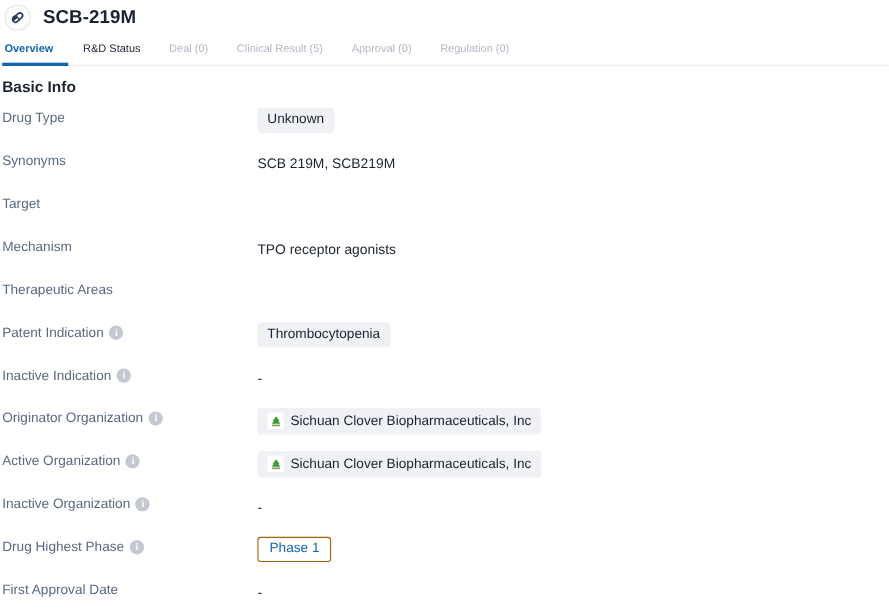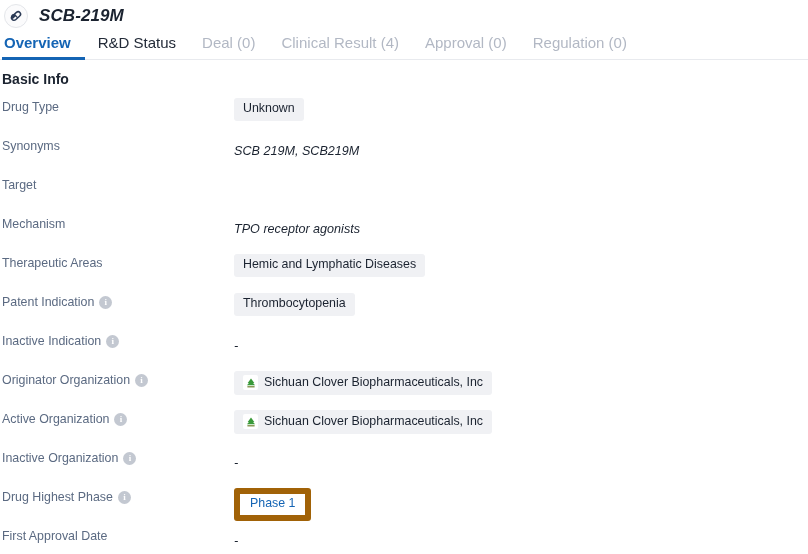--- a/index.html
+++ b/index.html
@@ -27,35 +27,34 @@
     display: flex; align-items: center; justify-content: center;
     flex: 0 0 auto;
   }
   .drug-avatar svg { display: block; }
   .drug-title {
     font-size: 17px;
     font-weight: bold;
     color: #1b2330;
     letter-spacing: .1px;
     white-space: nowrap;
-    font-style: italic;
   }
 
   
   .tabbar {
     position: relative;
     display: flex;
     align-items: flex-end;
     gap: 0;
     height: 28px;
     border-bottom: 1px solid #e8eaee;
     padding-left: 2px;
   }
   .tab {
-    font-size: 15px;
+    font-size: 10px;
     line-height: 1;
     padding: 0 13px 9px 13px;
     white-space: nowrap;
     position: relative;
     color: #232b38;
     text-align: center;
   }
   .tab:first-child { padding-left: 2px; padding-right: 14px; }
   .tab.disabled { color: #b2b8c4; }
   .tab.active {
@@ -94,28 +93,28 @@
     display: flex;
     align-items: center;
     gap: 5px;
     white-space: nowrap;
   }
   .info-value {
     flex: 1 1 auto;
     font-size: 12.6px;
     color: #1b2330;
     display: flex;
-    align-items: flex-end;
+    align-items: center;
     flex-wrap: wrap;
     gap: 6px;
     min-height: 22px;
     padding-top: 1px;
     padding-left: 28px;
   }
-  .info-value.plain { padding-top: 3px; font-style: italic; }
+  .info-value.plain { padding-top: 3px; }
 
   .info-icon {
     width: 13px; height: 13px;
     border-radius: 50%;
     background: #c3c8d1;
     color: #ffffff;
     font-size: 9px;
     font-weight: bold;
     font-family: "Liberation Serif", serif;
     display: inline-flex;
@@ -142,21 +141,21 @@
     background: #ffffff;
     border-radius: 2px;
     display: inline-flex;
     align-items: center;
     justify-content: center;
     flex: 0 0 auto;
   }
   .chip .org-logo svg { display: block; }
 
   .badge-outline {
-    border: 6px solid #a16207;
+    border: 1px solid #a16207;
     color: #1464b4;
     background: #ffffff;
     border-radius: 3px;
     padding: 3px 10px 4px 10px;
     font-size: 12.4px;
     line-height: 1.1;
     display: inline-flex;
     align-items: center;
     white-space: nowrap;
   }
@@ -176,21 +175,21 @@
       </g>
     </svg>
   </div>
   <div class="drug-title">SCB-219M</div>
 </div>
 
 <div class="tabbar">
   <div class="tab active">Overview</div>
   <div class="tab">R&amp;D Status</div>
   <div class="tab disabled">Deal (0)</div>
-  <div class="tab disabled">Clinical Result (4)</div>
+  <div class="tab disabled">Clinical Result (5)</div>
   <div class="tab disabled">Approval (0)</div>
   <div class="tab disabled">Regulation (0)</div>
 </div>
 
 <div class="section-title">Basic Info</div>
 
 <div>
 
   <div class="info-row">
     <div class="info-label">
@@ -221,23 +220,20 @@
       <span>Mechanism</span>
     </div>
     <div class="info-value plain">
       <span class="plain-text">TPO receptor agonists</span>
     </div>
   </div>
 
   <div class="info-row">
     <div class="info-label">
       <span>Therapeutic Areas</span>
-    </div>
-    <div class="info-value">
-      <span class="chip">Hemic and Lymphatic Diseases</span>
     </div>
   </div>
 
   <div class="info-row">
     <div class="info-label">
       <span>Patent Indication</span>
       <span class="info-icon">i</span>
     </div>
     <div class="info-value">
       <span class="chip">Thrombocytopenia</span>

